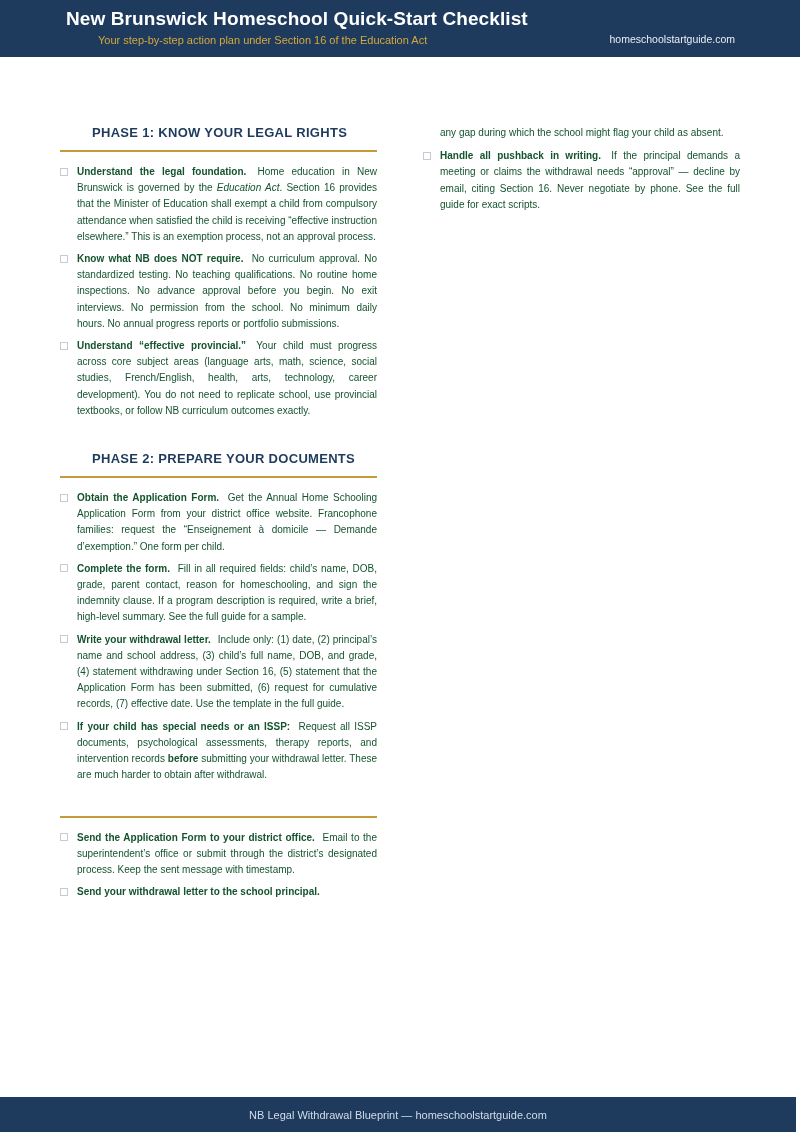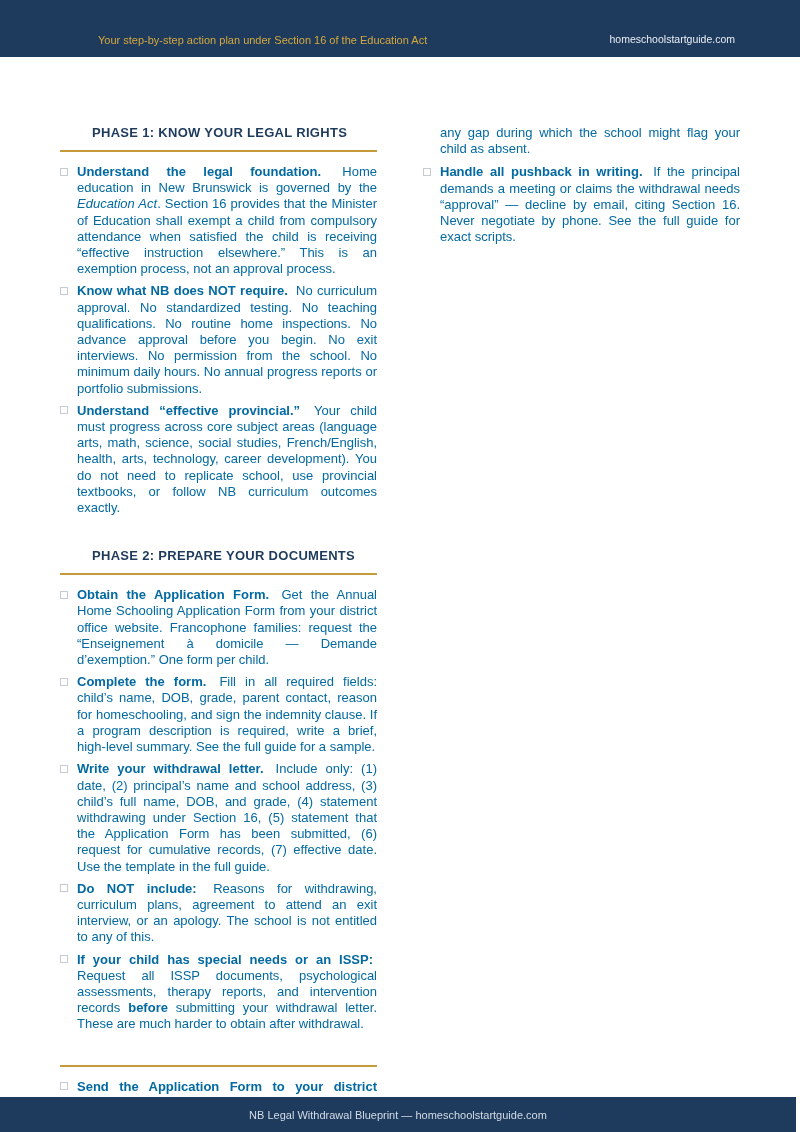--- a/index.html
+++ b/index.html
@@ -68,23 +68,23 @@
   .gold-rule {
     height: 2px;
     background: #c49b38;
     margin: 10px 0 12px 0;
     border: none;
   }
 
   .item {
     position: relative;
     padding-left: 17px;
-    font-size: 13px;
+    font-size: 10px;
     line-height: 16.2px;
-    color: #0369a1;
+    color: #14532d;
     text-align: justify;
     margin-bottom: 6px;
   }
   .item:last-child { margin-bottom: 0; }
   .checkbox {
     position: absolute;
     left: 0; top: 3.5px;
     width: 8px; height: 8px;
     border: 1px solid #c6cbd2;
     background: #ffffff;
@@ -107,20 +107,21 @@
     align-items: center;
     justify-content: center;
   }
 </style>
 </head>
 <body>
 
 <div class="page">
 
   <div class="header">
+    <div class="title">New Brunswick Homeschool Quick-Start Checklist</div>
     <div class="subtitle">Your step-by-step action plan under Section 16 of the Education Act</div>
     <div class="site">homeschoolstartguide.com</div>
   </div>
 
   <div class="content">
 
     <div class="col">
 
       <div class="phase">
         <div class="phase-heading">PHASE 1: KNOW YOUR LEGAL RIGHTS</div>
@@ -160,25 +161,20 @@
           <span class="lead">Complete the form.</span>
           <span>Fill in all required fields: child’s name, DOB, grade, parent contact, reason for homeschooling, and sign the indemnity clause. If a program description is required, write a brief, high-level summary. See the full guide for a sample.</span>
         </div>
 
         <div class="item">
           <span class="checkbox"></span>
           <span class="lead">Write your withdrawal letter.</span>
           <span>Include only: (1) date, (2) principal’s name and school address, (3) child’s full name, DOB, and grade, (4) statement withdrawing under Section 16, (5) statement that the Application Form has been submitted, (6) request for cumulative records, (7) effective date. Use the template in the full guide.</span>
         </div>
 
-        <div class="item">
-          <span class="checkbox"></span>
-          <span class="lead">Do NOT include:</span>
-          <span>Reasons for withdrawing, curriculum plans, agreement to attend an exit interview, or an apology. The school is not entitled to any of this.</span>
-        </div>
 
         <div class="item">
           <span class="checkbox"></span>
           <span class="lead">If your child has special needs or an ISSP:</span>
           <span>Request all ISSP documents, psychological assessments, therapy reports, and intervention records </span><b>before</b><span> submitting your withdrawal letter. These are much harder to obtain after withdrawal.</span>
         </div>
       </div>
 
       <div class="phase">
         <div class="gold-rule"></div>

